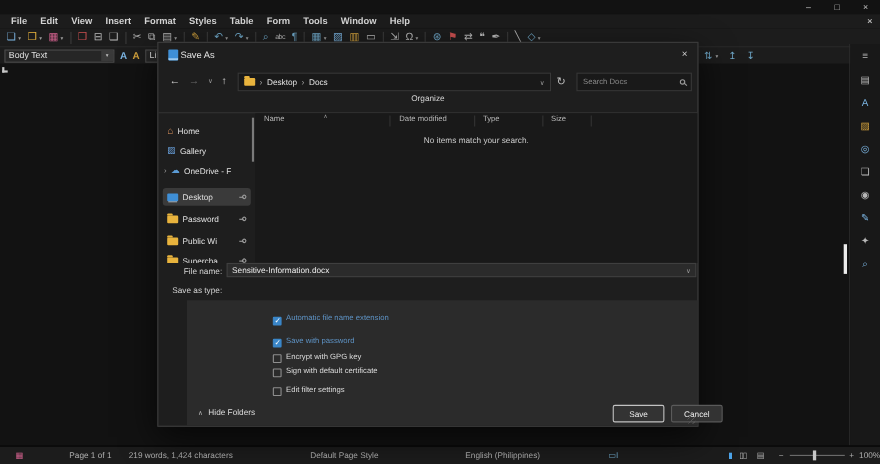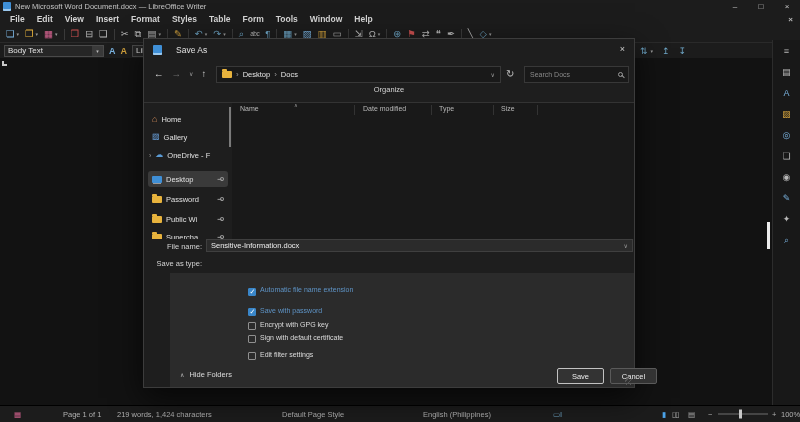--- a/index.html
+++ b/index.html
@@ -50,21 +50,21 @@
     display:flex; flex-direction:column; align-items:center; padding-top:6px; gap:11px; font-size:9px; }
   
   .statusbar { position:absolute; left:0; right:0; bottom:0; height:17px; background:#1c1c1c;
     border-top:1px solid #000; font-size:7.5px; color:#b0b0b0; }
   .statusbar > span { position:absolute; top:50%; transform:translateY(-50%); white-space:nowrap; }
   .ztrack { position:absolute; left:718px; top:8px; width:50px; height:1px; background:#6f6f6f; }
   .zthumb { position:absolute; left:739px; top:4px; width:3px; height:9px; background:#c8c8c8; }
   
   .dlg { position:absolute; left:143px; top:38px; width:492px; height:350px; background:#1e1e1e;
     border:1px solid #3c3c3c; box-shadow:0 10px 30px rgba(0,0,0,.65); font-size:8px; z-index:5; }
-  .dlg-title { height:22px; display:flex; align-items:center; gap:14px; padding-left:9px;
+  .dlg-title { height:22px; display:flex; align-items:center; gap:2px; padding-left:9px;
     font-size:8.5px; color:#e2e2e2; }
   .dlg-ic { width:9px; height:10px; background:#3f8fd6; border-radius:1px; box-shadow:inset 0 -2px 0 #9cc9ee; }
   .dlg-close { position:absolute; right:9px; top:5px; font-size:9px; color:#cfcfcf; }
   .dlg-nav { position:absolute; top:22px; left:0; width:70px; height:24px; display:flex;
     align-items:center; gap:8px; padding-left:10px; font-size:9.5px; color:#d8d8d8; }
   .nav-dim { color:#6a6a6a; }
   .nav-sm { font-size:6px; color:#9a9a9a; }
   .addr { position:absolute; left:72px; top:27px; width:285px; height:17px; background:#191919;
     border:1px solid #383838; display:flex; align-items:center; gap:4px; padding:0 5px; font-size:7.5px; }
   .crumb-sep { color:#9a9a9a; font-size:8px; }
@@ -133,24 +133,20 @@
   .btn.primary { left:387px; border-color:#c2c2c2; }
   .btn.secondary { left:440px; }
   .grip { position:absolute; right:2px; bottom:2px; width:7px; height:7px;
     background:repeating-linear-gradient(135deg, transparent 0 2px, #555 2px 3px); }
 </style>
 </head>
 <body>
 
 <div id="app">
 
-  <div class="titlebar">
-    <span class="app-ic"></span>
-    <span>New Microsoft Word Document.docx — LibreOffice Writer</span>
-  </div>
   <div class="win-controls">
     <span>–</span>
     <span>□</span>
     <span>×</span>
   </div>
 
   <div class="menubar">
     <span class="mi">File</span>
     <span class="mi">Edit</span>
     <span class="mi">View</span>
@@ -328,20 +324,21 @@
     <div class="dlg-list">
       <span class="colsort" style="left:62px">∧</span>
       <span class="col" style="left:8px">Name</span>
       <span class="colsep" style="left:122px"></span>
       <span class="col" style="left:131px">Date modified</span>
       <span class="colsep" style="left:199px"></span>
       <span class="col" style="left:207px">Type</span>
       <span class="colsep" style="left:261px"></span>
       <span class="col" style="left:269px">Size</span>
       <span class="colsep" style="left:305px"></span>
+      <div class="empty">No items match your search.</div>
     </div>
 
     <span class="flab" style="top:203px">File name:</span>
     <div class="tbox" style="top:200px">
       <span>Sensitive-Information.docx</span>
       <span class="acaret">∨</span>
     </div>
     <span class="flab" style="top:220px">Save as type:</span>
 
     <div class="dlg-foot">

